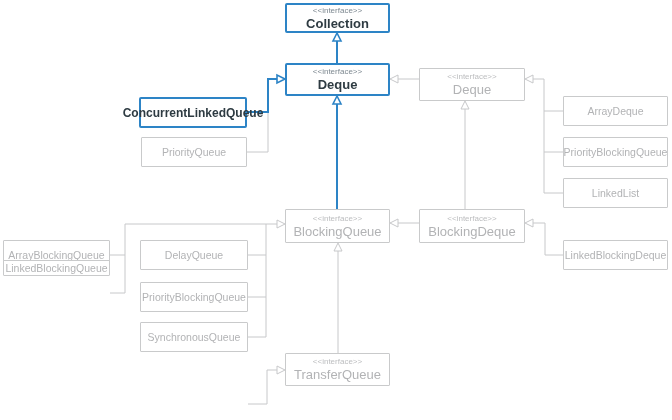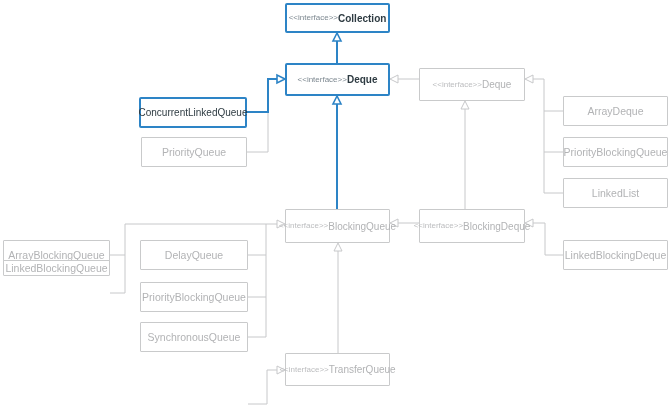--- a/index.html
+++ b/index.html
@@ -18,31 +18,31 @@
     background:var(--background);
     font-family:"Liberation Sans","DejaVu Sans",sans-serif;
   }
   svg.edges{position:absolute;left:0;top:0;width:672px;height:420px;}
   .eg{stroke:var(--line);stroke-width:1;fill:none;}
   .ag{fill:#ffffff;stroke:var(--line);stroke-width:1;}
   .eb{stroke:var(--highlight);stroke-width:2;fill:none;}
   .ab{fill:#ffffff;stroke:var(--highlight);stroke-width:1.6;}
   .node{
     position:absolute;box-sizing:border-box;background:#fff;
-    display:flex;flex-direction:row;align-items:center;justify-content:center;
+    display:flex;flex-direction:column;align-items:center;justify-content:center;
     border:1px solid var(--box-border);border-radius:1px;
     text-align:center;white-space:nowrap;
   }
   .node .lbl{font-size:10.5px;color:var(--gray-text);line-height:12px;}
   .node .stereo{font-size:8px;color:var(--stereo-gray);line-height:10px;letter-spacing:0;}
-  .node.iface .lbl{font-size:10px;line-height:15px;text-align:center;}
+  .node.iface .lbl{font-size:13px;line-height:15px;text-align:center;}
   .node.hl{border:2px solid var(--highlight);border-radius:2px;}
   .node.hl .lbl{color:var(--dark-text);font-weight:600;}
   .node.hl .stereo{color:var(--stereo-dark);}
-  .node.hl.plain .lbl{font-size:10px;font-weight:400;}
+  .node.hl.plain .lbl{font-size:12px;font-weight:700;}
 </style>
 </head>
 <body>
 
 <div class="canvas">
 
   <svg class="edges" viewBox="0 0 672 420">
 
     <g>
       <polyline class="eg" points="247,152 268,152 268,113"></polyline>

